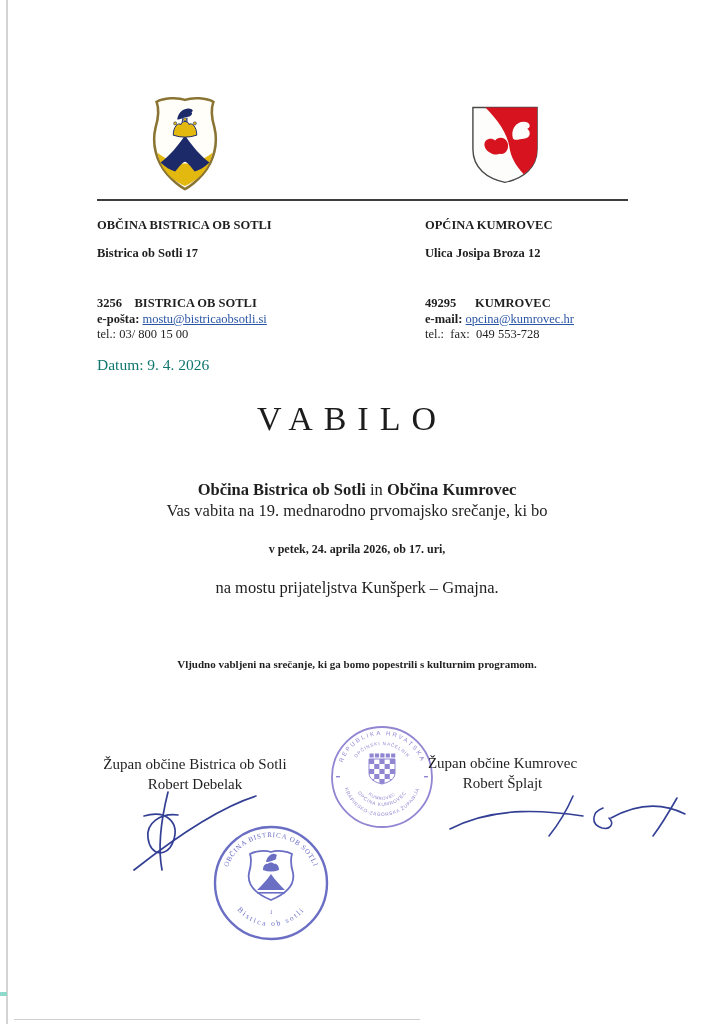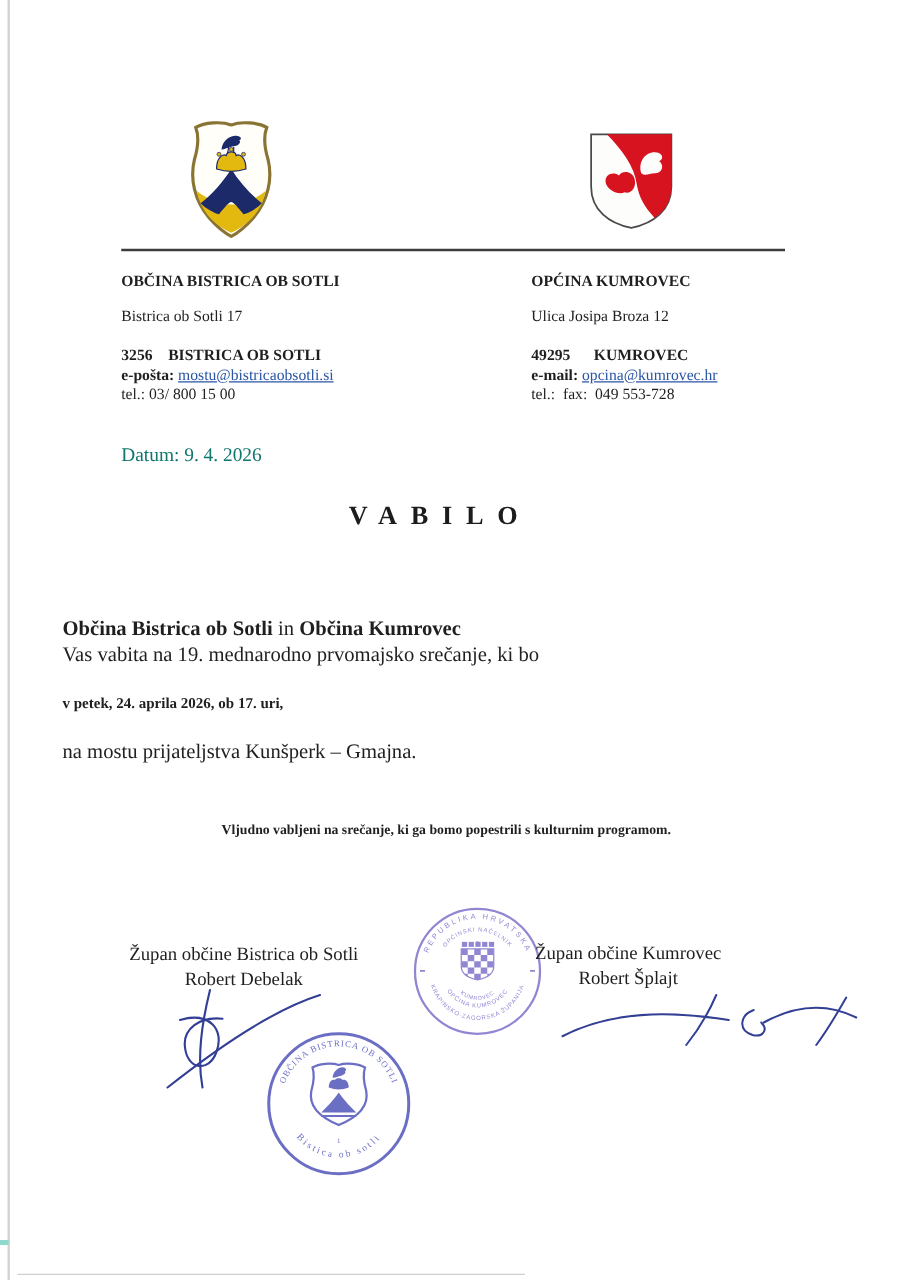--- a/index.html
+++ b/index.html
@@ -11,31 +11,31 @@
   .scan-teal-mark{position:absolute;left:0;top:992px;width:7px;height:4px;background:#8fd8cc;}
   
   .arms-left{position:absolute;left:147px;top:96px;width:76px;height:96px;}
   .arms-right{position:absolute;left:465px;top:103px;width:80px;height:82px;}
   .header-rule{position:absolute;left:97px;top:199px;width:531px;height:2px;background:#3d3d3d;}
   
   .addr{position:absolute;top:218px;font-size:12.5px;line-height:15.5px;color:#1f1f1f;}
   .addr-left{left:97px;width:300px;}
   .addr-right{left:425px;width:270px;}
   .addr .muni{font-weight:bold;margin:0 0 12px 0;}
-  .addr .street{font-weight:normal;margin:0 0 16px 0;}
+  .addr .street{font-weight:bold;margin:0 0 35px 0;}
   .addr .postal{font-weight:bold;white-space:pre;margin:0;}
   .contact-line{white-space:pre;margin:0;}
   .contact-line .lbl{font-weight:bold;}
   .email-link{color:#2a55a4;text-decoration:underline;}
   .date-line{position:absolute;left:97px;top:356px;font-size:15.5px;color:#0f766e;font-family:Liberation Serif, serif;}
   .doc-title{position:absolute;left:0;right:48px;top:400px;text-align:center;
-             font-size:21px;font-weight:bold;letter-spacing:11px;color:#1c1c1c;margin-left:28px;}
-  
-  .body-block{position:absolute;left:50px;width:614px;top:479px;
-              font-size:16.5px;line-height:21px;color:#1f1f1f;margin-top:13px;}
+             font-size:34px;font-weight:normal;letter-spacing:11px;color:#1c1c1c;margin-left:28px;}
+  
+  .body-block{position:absolute;left:50px;width:614px;top:479px;text-align:center;
+              font-size:16.5px;line-height:21px;color:#1f1f1f;}
   .body-block p{margin:0;}
   .intro-bold{font-weight:bold;}
   .line-when{font-weight:bold;margin-top:18px !important;font-size:12px;}
   .line-where{margin-top:17px !important;}
   .closing-line{position:absolute;left:50px;width:614px;top:658px;text-align:center;
                 font-size:11px;font-weight:bold;color:#1f1f1f;}
   
   .sig-block{position:absolute;text-align:center;font-size:15px;line-height:20px;color:#1f1f1f;z-index:3;}
   .sig-left-block{left:80px;top:754px;width:230px;}
   .sig-right-block{left:400px;top:753px;width:205px;}

